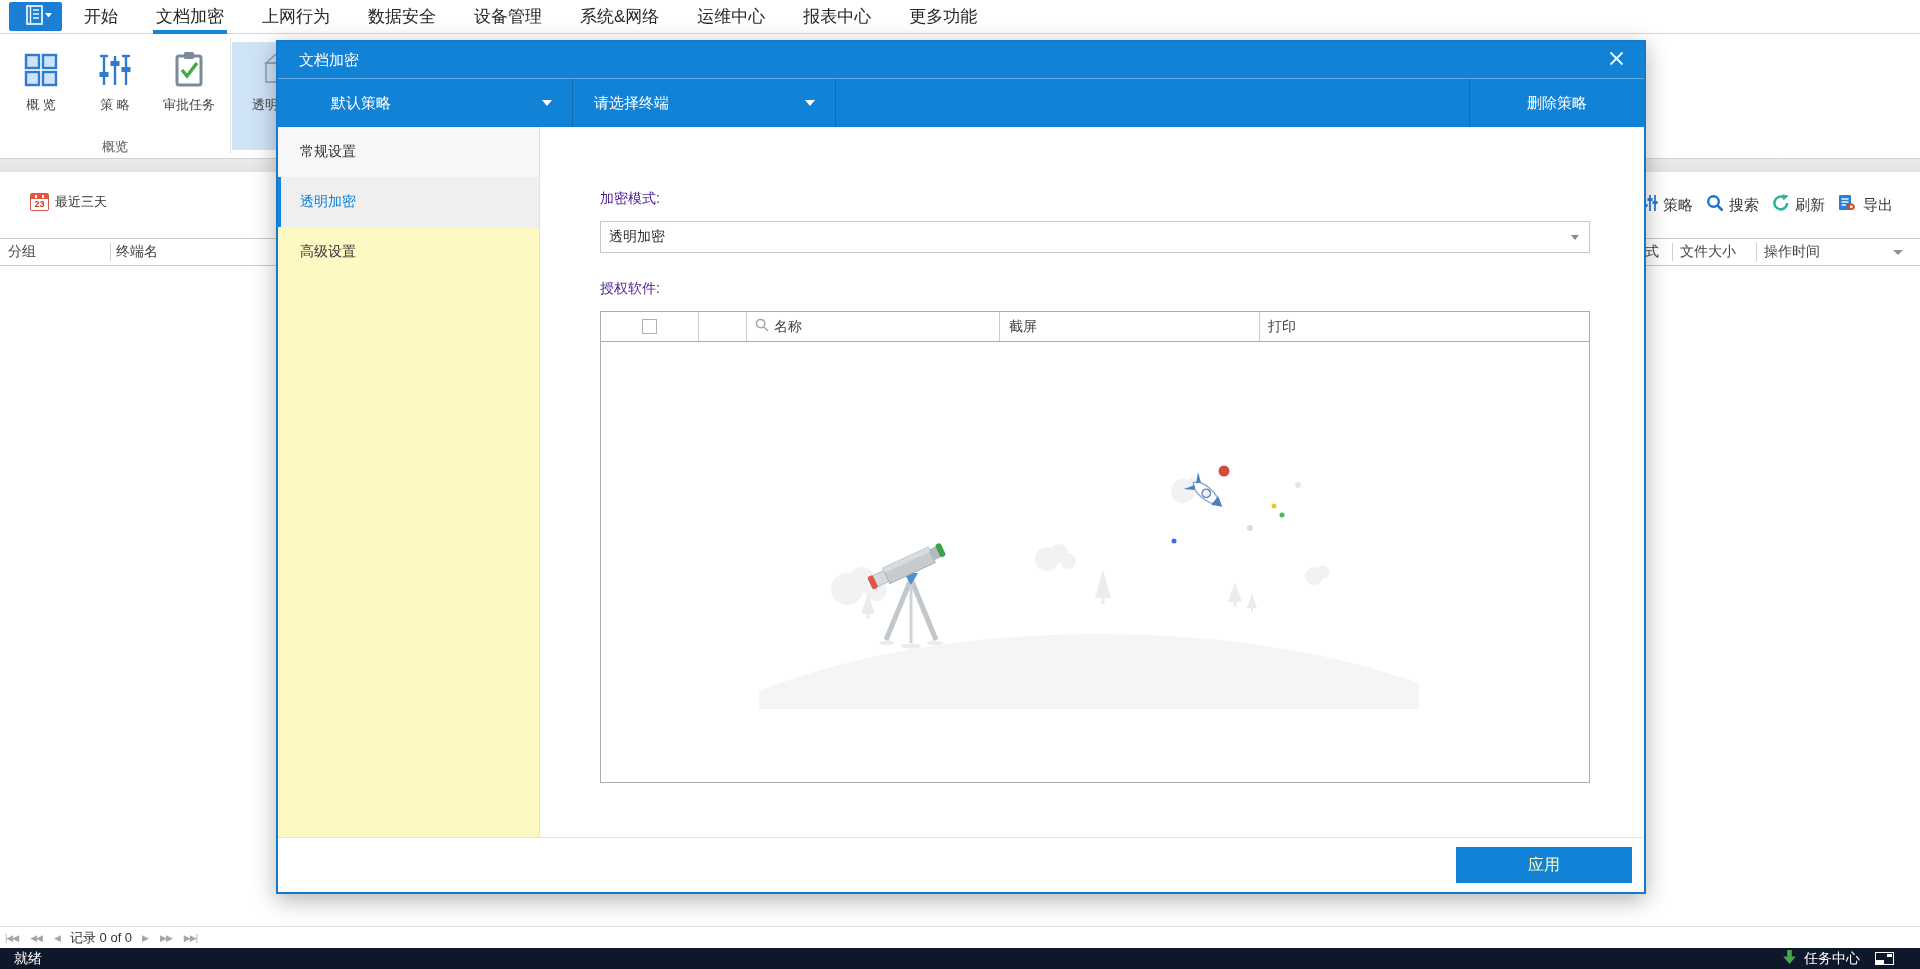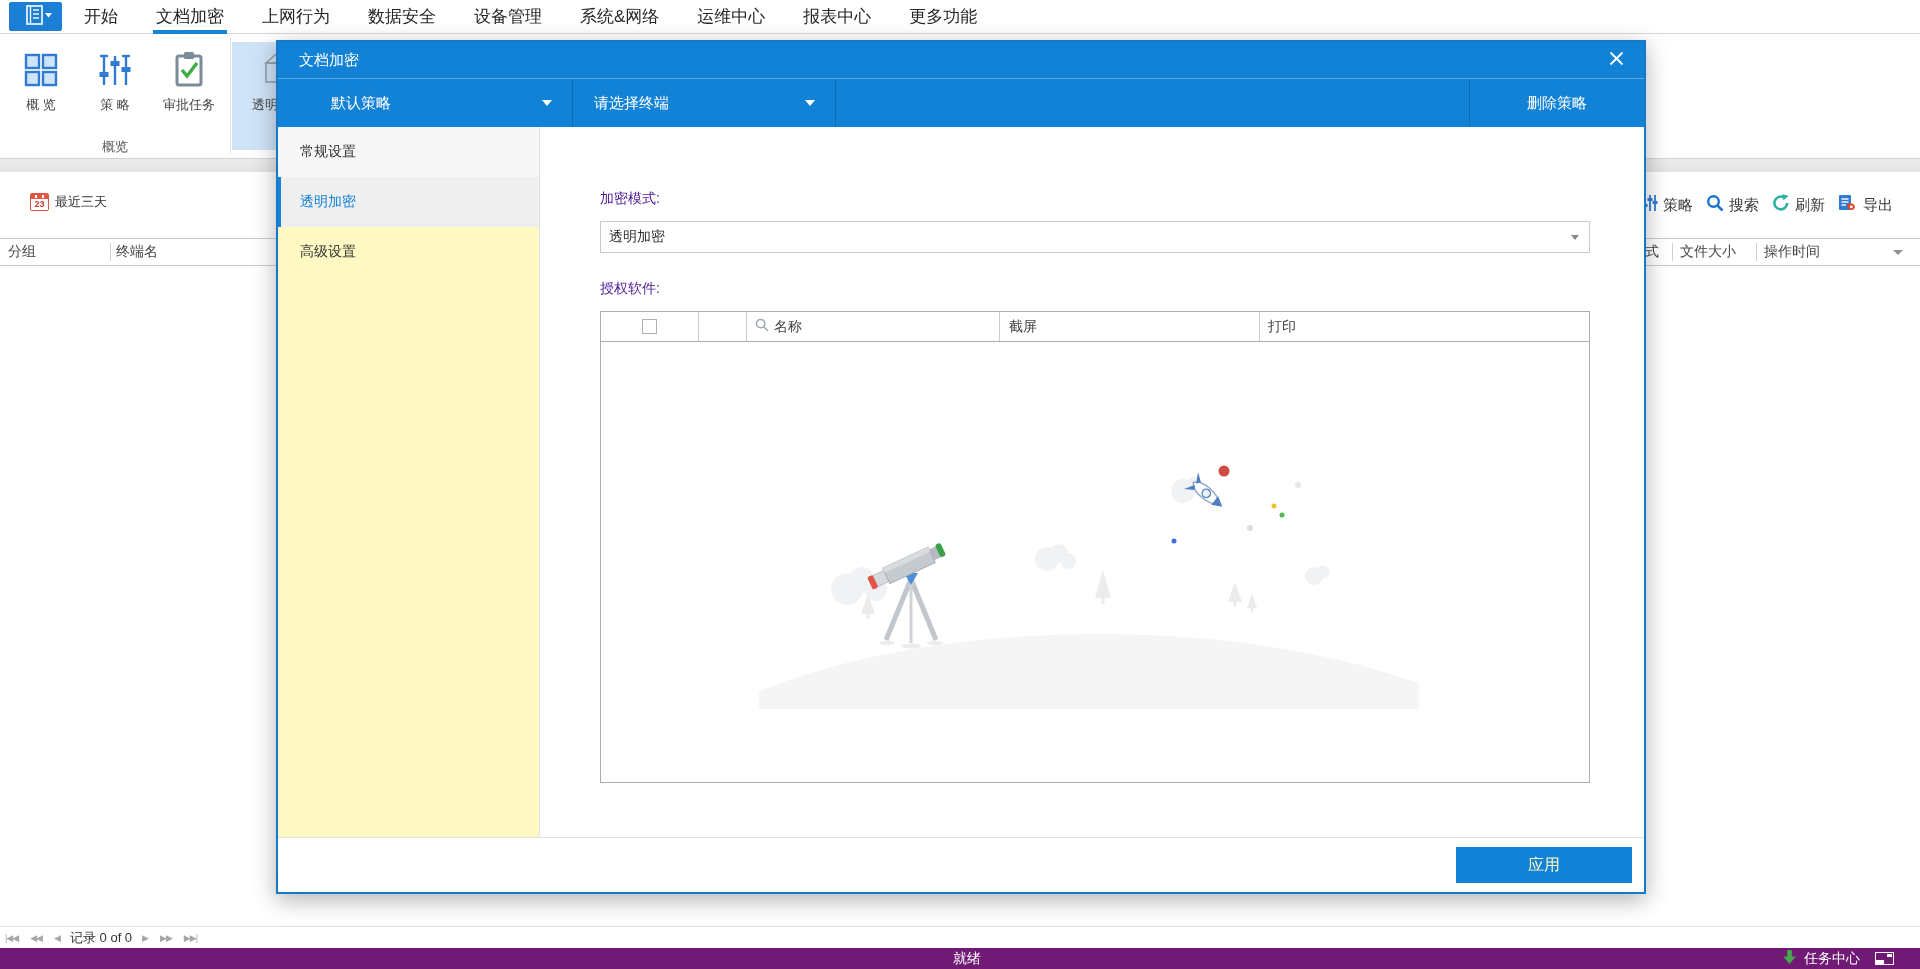--- a/index.html
+++ b/index.html
@@ -45,22 +45,22 @@
   .cols-row .cell{position:absolute;top:0;height:26px;display:flex;align-items:center;}
   .vdiv{position:absolute;top:4px;width:1px;height:18px;background:#cfcfcf;}
   .col-caret{position:absolute;left:1893px;top:11px;width:0;height:0;
              border-left:5px solid transparent;border-right:5px solid transparent;border-top:5px solid #909090;cursor:pointer;}
 
   .pagination{position:absolute;left:0;top:926px;width:1920px;height:22px;background:#fff;
               border-top:1px solid #e2e2e2;display:flex;align-items:center;box-sizing:border-box;}
   .pg-ic{font-size:9px;color:#a6a6a6;letter-spacing:-1px;margin:0 6px;cursor:pointer;white-space:nowrap;}
   .pg-lbl{font-size:13px;color:#333;margin:0 4px;white-space:nowrap;}
 
-  .statusbar{position:absolute;left:0;top:948px;width:1920px;height:21px;background:#701a75;
-             display:flex;align-items:center;color:#fff;font-size:14px;justify-content:center;}
+  .statusbar{position:absolute;left:0;top:948px;width:1920px;height:21px;background:#0f172a;
+             display:flex;align-items:center;color:#fff;font-size:14px;}
   .sb-left{margin-left:14px;}
   .sb-right{position:absolute;right:26px;display:flex;align-items:center;gap:7px;}
   .mon{width:17px;height:11px;border:1px solid #fff;position:relative;margin-left:8px;}
   .mon .b{position:absolute;left:0;bottom:0;width:8px;height:4px;background:#fff;}
   .mon .t{position:absolute;right:1px;top:1px;width:5px;height:3px;background:#fff;}
 
   
   .modal{position:absolute;left:276px;top:40px;width:1370px;height:854px;background:#fff;
          border:2px solid #1678c8;box-sizing:border-box;z-index:10;box-shadow:0 6px 22px rgba(0,0,0,.30);}
   .m-title{height:36px;background:#1282d7;display:flex;align-items:center;position:relative;}

